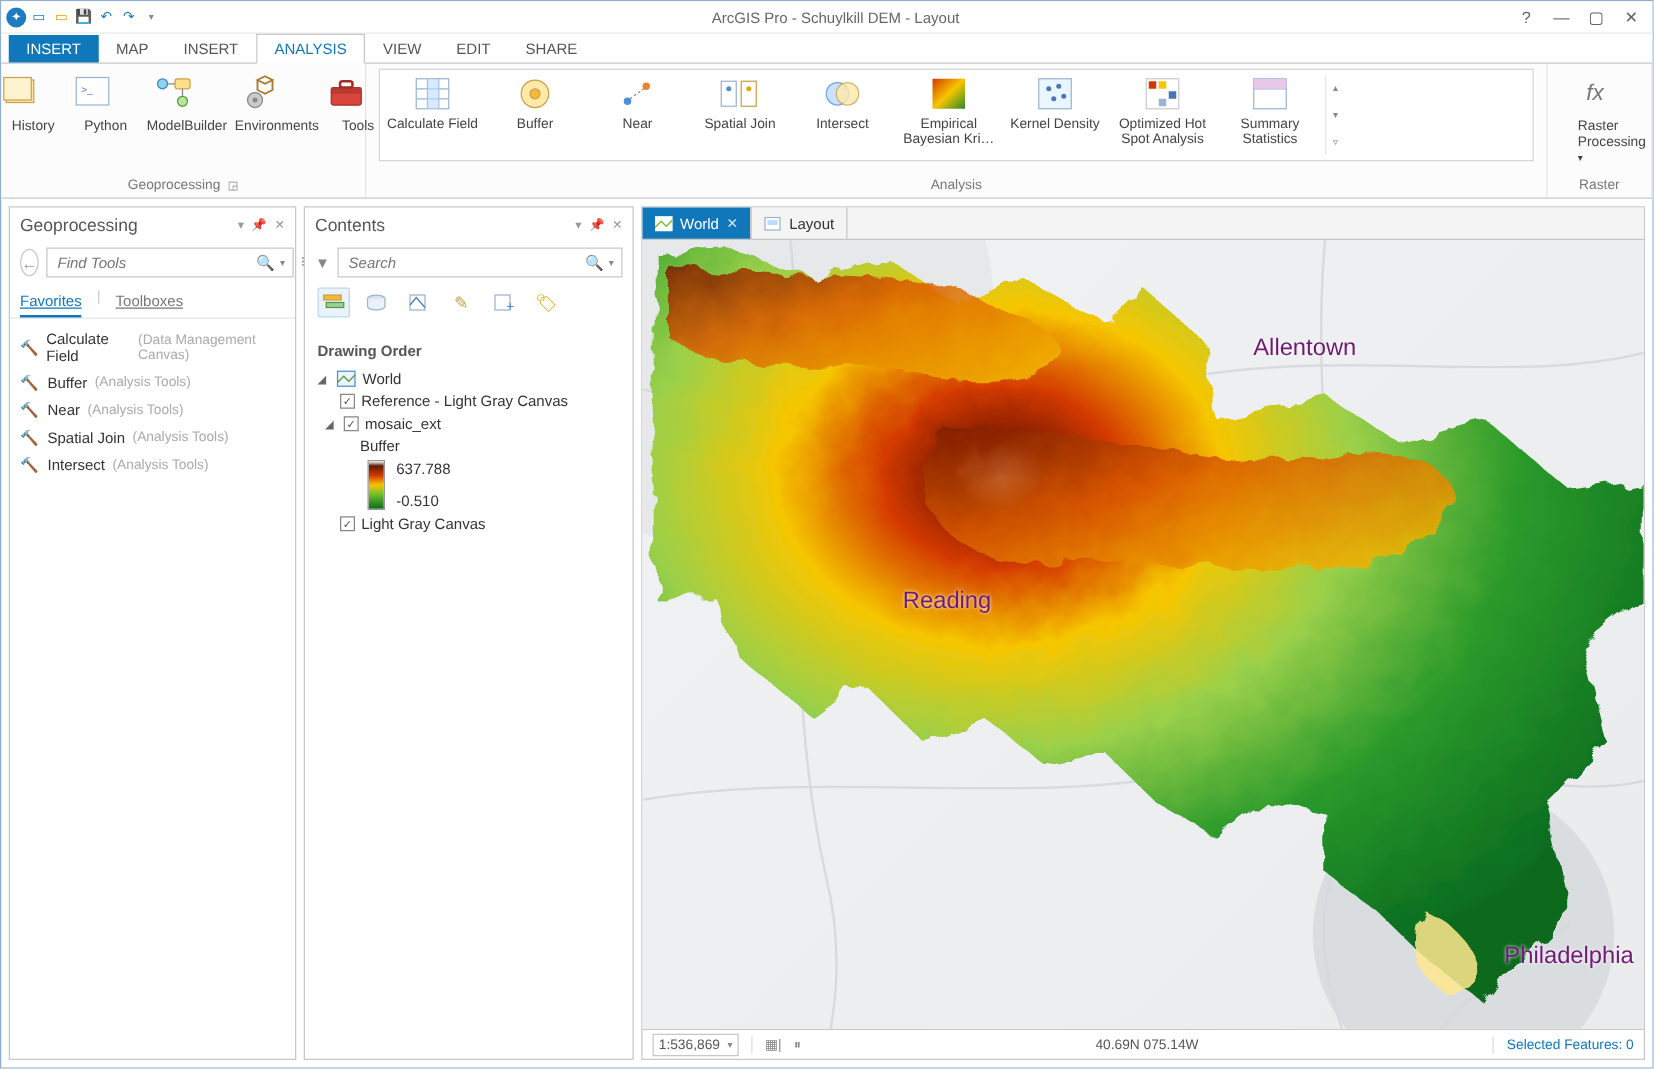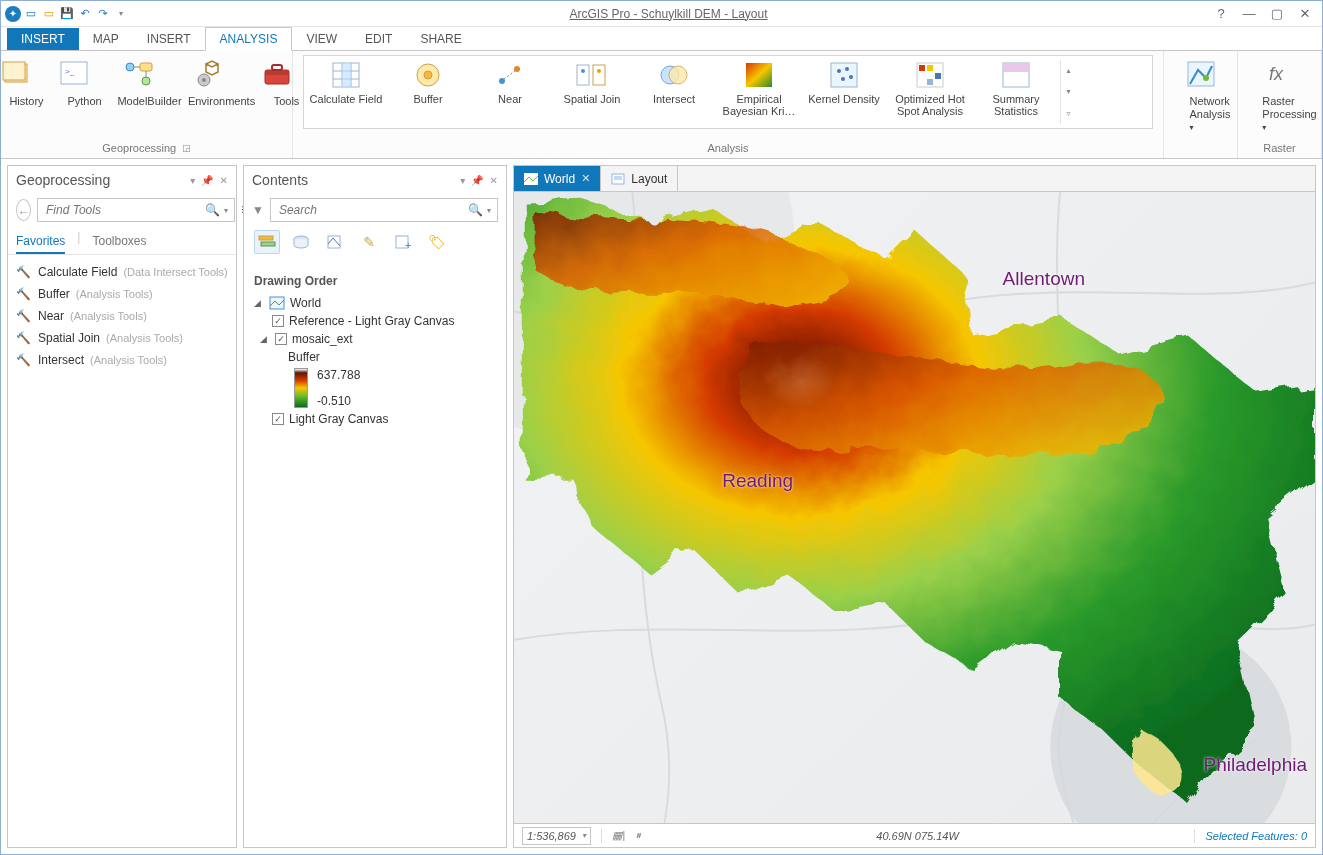--- a/index.html
+++ b/index.html
@@ -3,21 +3,21 @@
 <meta charset="utf-8">
 <style>
   html,body{margin:0;padding:0;font-family:"Segoe UI",Arial,sans-serif;font-size:12px;color:#333;background:#fff;height:100%;}
   *{box-sizing:border-box;}
   .app{width:1323px;height:855px;border:1px solid #8faed1;display:flex;flex-direction:column;overflow:hidden;}
   
   .titlebar{height:26px;background:#fff;display:flex;align-items:center;border-bottom:1px solid #e5e5e5;}
   .qat{display:flex;align-items:center;gap:2px;padding:0 4px;}
   .qat-btn{width:16px;height:16px;display:flex;align-items:center;justify-content:center;color:#1b7cbf;font-size:11px;}
   .qat .globe{width:16px;height:16px;border-radius:50%;background:#1b7cbf;color:#fff;display:flex;align-items:center;justify-content:center;font-size:10px;}
-  .title{flex:1;text-align:center;color:#666;font-size:12px;text-decoration:underline;}
+  .title{flex:1;text-align:center;color:#666;font-size:12px;}
   .win-btns{display:flex;gap:14px;padding:0 10px;color:#666;}
   .win-btn{width:14px;text-align:center;font-size:13px;}
   .user-row{height:22px;display:flex;align-items:center;justify-content:flex-end;padding:0 10px;gap:6px;color:#555;font-size:11px;}
   .lock-icon{color:#7aa23a;font-size:11px;}
   
   .ribbon-tabs{height:24px;display:flex;align-items:flex-end;border-bottom:1px solid #c7c7c7;padding-left:6px;gap:0;background:#fff; position:relative; top:-22px; margin-bottom:-22px;}
   .rtab{padding:4px 14px;font-size:12px;color:#555;cursor:pointer;}
   .rtab.project{background:#1177bb;color:#fff;}
   .rtab.active{border:1px solid #c7c7c7;border-bottom:1px solid #fff;color:#1177bb;background:#fff;margin-bottom:-1px;}
   
@@ -44,21 +44,21 @@
   .pane-head{height:28px;display:flex;align-items:center;padding:0 8px;color:#555;font-size:14px;}
   .pane-head .spacer{flex:1;}
   .pane-head .hbtn{font-size:10px;color:#999;margin-left:6px;cursor:pointer;}
   .search-row{display:flex;align-items:center;gap:6px;padding:4px 8px;}
   .search-box{flex:1;border:1px solid #c7c7c7;height:24px;display:flex;align-items:center;padding:0 6px;}
   .search-box input{border:none;outline:none;flex:1;font-size:12px;font-style:italic;color:#999;background:transparent;}
   .search-box .mag{color:#777;font-size:12px;}
   .back-btn{width:22px;height:22px;border:1px solid #c7c7c7;border-radius:50%;display:flex;align-items:center;justify-content:center;color:#999;font-size:13px;}
   .burger{color:#666;font-size:16px;}
   .gp-tabs{display:flex;border-bottom:1px solid #e5e5e5;padding:0 8px;gap:12px;margin-top:4px;}
-  .gp-tab{padding:4px 0;color:#777;font-size:12px;}
+  .gp-tab{padding:4px 0;color:#777;font-size:12px;text-decoration:underline;}
   .gp-tab.active{color:#1177bb;border-bottom:2px solid #1177bb;}
   .fav-list{padding:6px 4px;}
   .fav{display:flex;align-items:center;gap:6px;padding:3px 4px;font-size:12px;}
   .fav .hammer{width:16px;height:16px;display:flex;align-items:center;justify-content:center;color:#c28a2b;}
   .fav .nm{color:#333;}
   .fav .cat{color:#aaa;font-size:11px;}
   .toc-toolbar{display:flex;gap:8px;padding:4px 10px;flex-wrap:wrap;}
   .toc-btn{width:26px;height:24px;border:1px solid transparent;display:flex;align-items:center;justify-content:center;color:#6a8bbf;font-size:14px;border-radius:2px;}
   .toc-btn.sel{background:#eaf3fb;border-color:#bcd6ef;}
   .toc-body{padding:6px 10px;font-size:12px;}
@@ -74,21 +74,21 @@
   .mtab.active{background:#1177bb;color:#fff;}
   .mtab .x{font-size:11px;opacity:.8;}
   .mapview{flex:1;position:relative;background:#eef0f1;overflow:hidden;}
   .basemap{position:absolute;inset:0;background:
     radial-gradient(circle at 82% 88%, #d9dde0 0 120px, transparent 121px),
     radial-gradient(circle at 10% 8%, #e6e8ea 0 200px, transparent 201px),
     linear-gradient(135deg,#f1f2f3,#e9ebec);}
   .roads{position:absolute;inset:0;}
   .dem{position:absolute;left:0;top:0;width:100%;height:100%;}
   .citylabel{position:absolute;color:#701a75;font-size:19px;text-shadow:0 0 3px #fff;}
-  .statusbar{height:24px;border-top:1px solid #c7c7c7;display:flex;align-items:center;padding:0 8px;font-size:11px;color:#555;gap:10px;font-style:italic;}
+  .statusbar{height:24px;border-top:1px solid #c7c7c7;display:flex;align-items:center;padding:0 8px;font-size:11px;color:#555;gap:10px;}
   .scalebox{border:1px solid #c7c7c7;height:18px;display:flex;align-items:center;padding:0 4px;gap:6px;}
   .scalebox .dd{font-size:8px;color:#888;}
   .statusbar .sep{width:1px;height:14px;background:#ddd;}
   .statusbar .flex{flex:1;}
   .selcount{color:#1177bb;}
   
   svg{display:block;}
 </style>
 </head>
 <body>
@@ -300,35 +300,20 @@
               <div>▾</div>
               <div>▿</div>
             </div>
         </div>
       </div>
       <div class="rgroup-label">
           <span>Analysis</span>
         </div>
     </div>
 
-    <div class="rgroup" style="width:74px">
-      <div class="rgroup-row">
-          <div class="rbtn">
-            <div class="ic">
-              <svg width="30" height="28">
-                <rect x="2" y="2" width="26" height="24" fill="#eaf6ff" stroke="#9bb4d3"></rect>
-                <polyline points="4,24 12,10 20,18 26,6" fill="none" stroke="#3a8ac4" stroke-width="2"></polyline>
-                <circle cx="20" cy="18" r="3" fill="#6fbf2a"></circle>
-              </svg>
-            </div>
-            <div class="lbl"><span>Network Analysis</span> <span style="font-size:8px">▾</span></div>
-          </div>
-        </div>
-      <div class="rgroup-label">&nbsp;</div>
-    </div>
     <div class="rgroup" style="width:84px">
       <div class="rgroup-row">
           <div class="rbtn">
             <div class="ic">
               <svg width="30" height="28">
                 <text x="4" y="20" font-size="18" font-style="italic" fill="#777">fx</text>
               </svg>
             </div>
             <div class="lbl"><span>Raster Processing</span> <span style="font-size:8px">▾</span></div>
           </div>
@@ -360,21 +345,21 @@
       </div>
       <div class="gp-tabs">
         <div class="gp-tab active">Favorites</div>
         <div style="color:#ccc">|</div>
         <div class="gp-tab">Toolboxes</div>
       </div>
       <div class="fav-list">
         <div class="fav">
             <span class="hammer">🔨</span>
             <span class="nm">Calculate Field</span> 
-            <span class="cat">(Data Intersect Tools)</span>
+            <span class="cat">(Data Management Canvas)</span>
           </div>
         <div class="fav">
             <span class="hammer">🔨</span>
             <span class="nm">Buffer</span> 
             <span class="cat">(Analysis Tools)</span>
           </div>
         <div class="fav">
             <span class="hammer">🔨</span>
             <span class="nm">Near</span> 
             <span class="cat">(Analysis Tools)</span>

